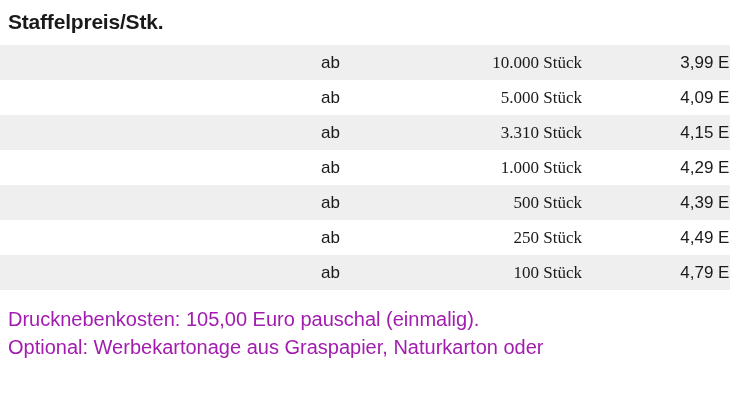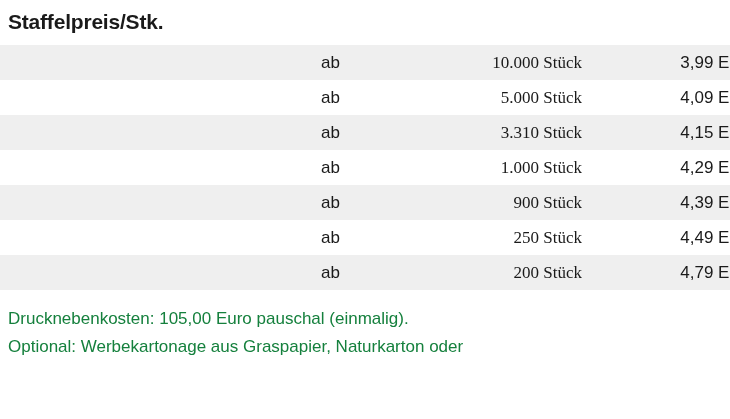--- a/index.html
+++ b/index.html
@@ -48,23 +48,23 @@
   table.price-table tr.even td {
     background: #ffffff;
   }
   td.col-prefix { width: 340px; }
   td.col-qty    { width: 230px; font-family: Liberation Serif, serif; }
   td.col-price  { width: 160px; padding-right: 14px; }
   .notes {
     padding: 15px 0 0 8px;
   }
   .notes .note-line {
-    font-size: 17px;
+    font-size: 20px;
     line-height: 28px;
-    color: #15803d;
+    color: #a21caf;
     white-space: pre;
   }
 </style>
 </head>
 <body>
 
 <div class="page">
 
   <div class="title">Staffelpreis/Stk.</div>
 
@@ -85,31 +85,31 @@
         <td class="col-qty">3.310 Stück</td>
         <td class="col-price">4,15 Euro</td>
       </tr>
       <tr class="even">
         <td class="col-prefix">ab</td>
         <td class="col-qty">1.000 Stück</td>
         <td class="col-price">4,29 Euro</td>
       </tr>
       <tr class="odd">
         <td class="col-prefix">ab</td>
-        <td class="col-qty">900 Stück</td>
+        <td class="col-qty">500 Stück</td>
         <td class="col-price">4,39 Euro</td>
       </tr>
       <tr class="even">
         <td class="col-prefix">ab</td>
         <td class="col-qty">250 Stück</td>
         <td class="col-price">4,49 Euro</td>
       </tr>
       <tr class="odd">
         <td class="col-prefix">ab</td>
-        <td class="col-qty">200 Stück</td>
+        <td class="col-qty">100 Stück</td>
         <td class="col-price">4,79 Euro</td>
       </tr>
     </tbody>
   </table>
 
   <div class="notes">
     <div class="note-line">Drucknebenkosten: 105,00 Euro pauschal (einmalig).</div>
     <div class="note-line">Optional: Werbekartonage aus Graspapier, Naturkarton oder</div>
   </div>
 

